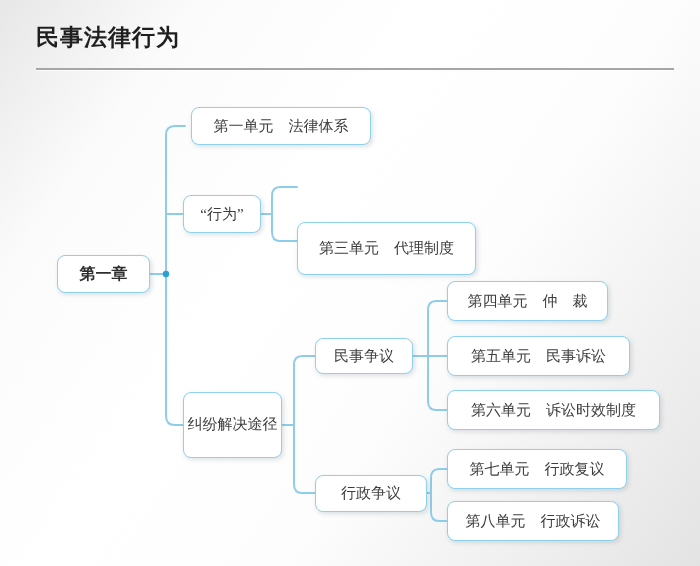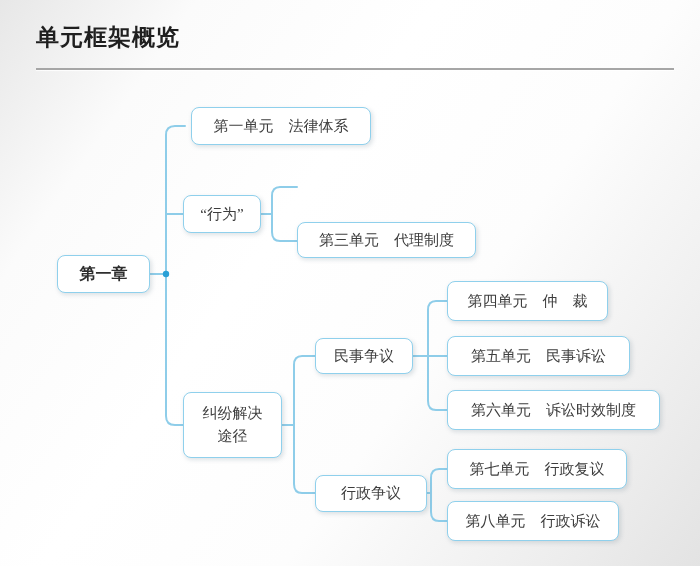--- a/index.html
+++ b/index.html
@@ -32,42 +32,42 @@
     border:1.5px solid #8fd0ec;
     border-radius:8px;
     box-sizing:border-box;
     font-family:"Liberation Serif","DejaVu Serif",serif;
     font-size:15px;color:#3d3d3d;
     box-shadow:1.5px 2px 4px rgba(110,130,145,0.22);
     white-space:nowrap;
     text-align:center;
   }
   .node.root{font-weight:bold;font-size:16px;color:#2e2e2e;text-align:center;}
-  .node.two-line{flex-direction:column;line-height:1.55;}
+  .node.two-line{flex-direction:row;line-height:1.55;}
   
   .n-chapter {left:57px; top:255px;width:93px; height:38px;}
   .n-unit1   {left:191px;top:107px;width:180px;height:38px;}
   .n-behavior{left:183px;top:195px;width:78px; height:38px;}
   .n-unit2   {left:297px;top:167px;width:214px;height:40px;}
-  .n-unit3   {left:297px;top:222px;width:179px;height:36px;}
+  .n-unit3   {left:297px;top:222px;width:179px;height:53px;}
   .n-dispute {left:183px;top:392px;width:99px; height:66px;}
   .n-civil   {left:315px;top:338px;width:98px; height:36px;}
   .n-unit4   {left:447px;top:281px;width:161px;height:40px;text-align:center;}
   .n-unit5   {left:447px;top:336px;width:183px;height:40px;}
   .n-unit6   {left:447px;top:390px;width:213px;height:40px;}
   .n-admin   {left:315px;top:475px;width:112px; height:37px;}
   .n-unit7   {left:447px;top:449px;width:180px;height:40px;}
   .n-unit8   {left:447px;top:501px;width:172px;height:40px;}
 </style>
 </head>
 <body>
 
 <div class="slide">
 
-  <h1 class="title">单元框架概览</h1>
+  <h1 class="title">民事法律行为</h1>
   <div class="divider"></div>
 
   <svg class="connector-layer" width="700" height="566" viewBox="0 0 700 566" xmlns="http://www.w3.org/2000/svg">
 
     <path d="M150 274 H166"></path>
     <path d="M185 126 H175 Q166 126 166 135 V416 Q166 425 175 425 H183"></path>
     <path d="M166 214 H183"></path>
     <circle cx="166" cy="274" r="3.2" fill="#2aa0d6" stroke="none"></circle>
 
     <path d="M261 214 H272"></path>

